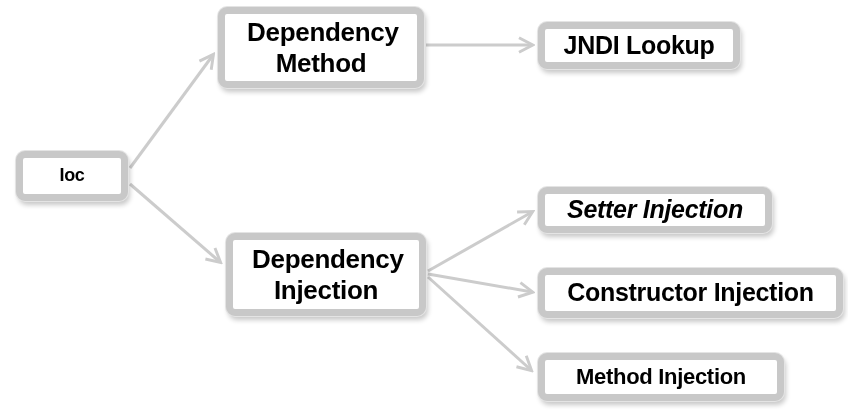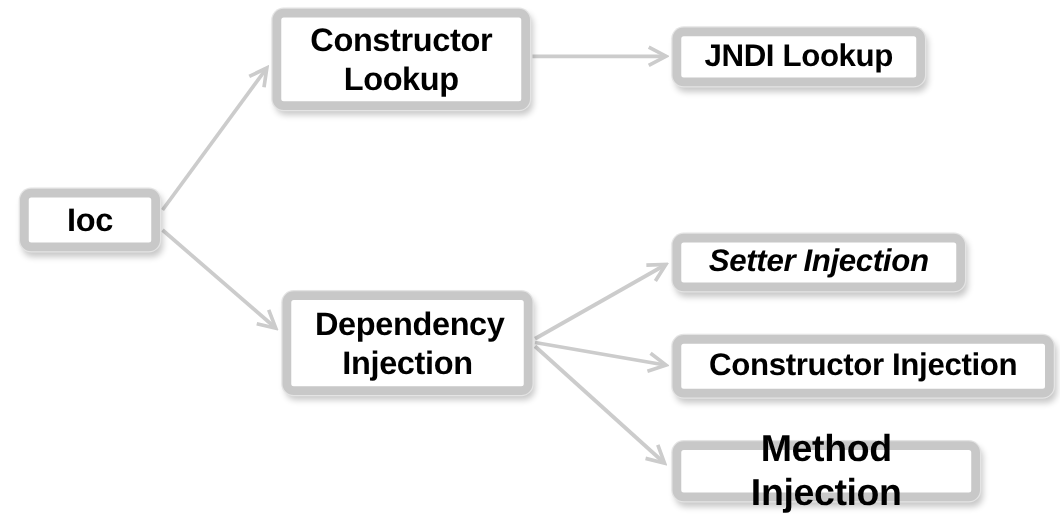--- a/index.html
+++ b/index.html
@@ -37,27 +37,27 @@
     align-items: center;
     justify-content: center;
     text-align: center;
     color: var(--text);
     font-weight: bold;
     letter-spacing: -0.3px;
     line-height: 1.18;
   }
   .node span { display: block; padding: 0 6px; }
   
-  .n-ioc          { left: 16px;  top: 151px; width: 112px; height: 50px; font-size: 26px; }
+  .n-ioc          { left: 16px;  top: 151px; width: 112px; height: 50px; font-size: 18px; }
   .n-dep-lookup   { left: 218px; top: 7px;   width: 206px; height: 81px; font-size: 26px; }
   .n-jndi         { left: 538px; top: 22px;  width: 202px; height: 47px; font-size: 25px; }
   .n-dep-inject   { left: 226px; top: 233px; width: 200px; height: 83px; font-size: 26px; }
   .n-setter       { left: 538px; top: 187px; width: 234px; height: 46px; font-size: 25px; font-style: italic; }
   .n-constructor  { left: 538px; top: 268px; width: 305px; height: 50px; font-size: 25px; }
-  .n-method       { left: 538px; top: 353px; width: 246px; height: 48px; font-size: 30px; }
+  .n-method       { left: 538px; top: 353px; width: 246px; height: 48px; font-size: 22px; }
   .wrap2 { max-width: 160px; }
 </style>
 </head>
 <body>
 
 <div class="canvas">
 
   <svg class="edges" viewBox="0 0 848 418" xmlns="http://www.w3.org/2000/svg">
     <defs>
       <marker id="arrowhead" viewBox="0 0 12 12" refX="10" refY="6" markerWidth="6.5" markerHeight="6.5" orient="auto-start-reverse">
@@ -70,21 +70,21 @@
     <line x1="428" y1="271" x2="532" y2="212" marker-end="url(#arrowhead)"></line>
     <line x1="428" y1="274" x2="532" y2="292" marker-end="url(#arrowhead)"></line>
     <line x1="428" y1="277" x2="531" y2="370" marker-end="url(#arrowhead)"></line>
   </svg>
 
   <div class="node n-ioc">
     <span>Ioc</span>
   </div>
 
   <div class="node n-dep-lookup">
-    <span class="wrap2">Constructor Lookup</span>
+    <span class="wrap2">Dependency Method</span>
   </div>
 
   <div class="node n-jndi">
     <span>JNDI Lookup</span>
   </div>
 
   <div class="node n-dep-inject">
     <span class="wrap2">Dependency Injection</span>
   </div>
 

